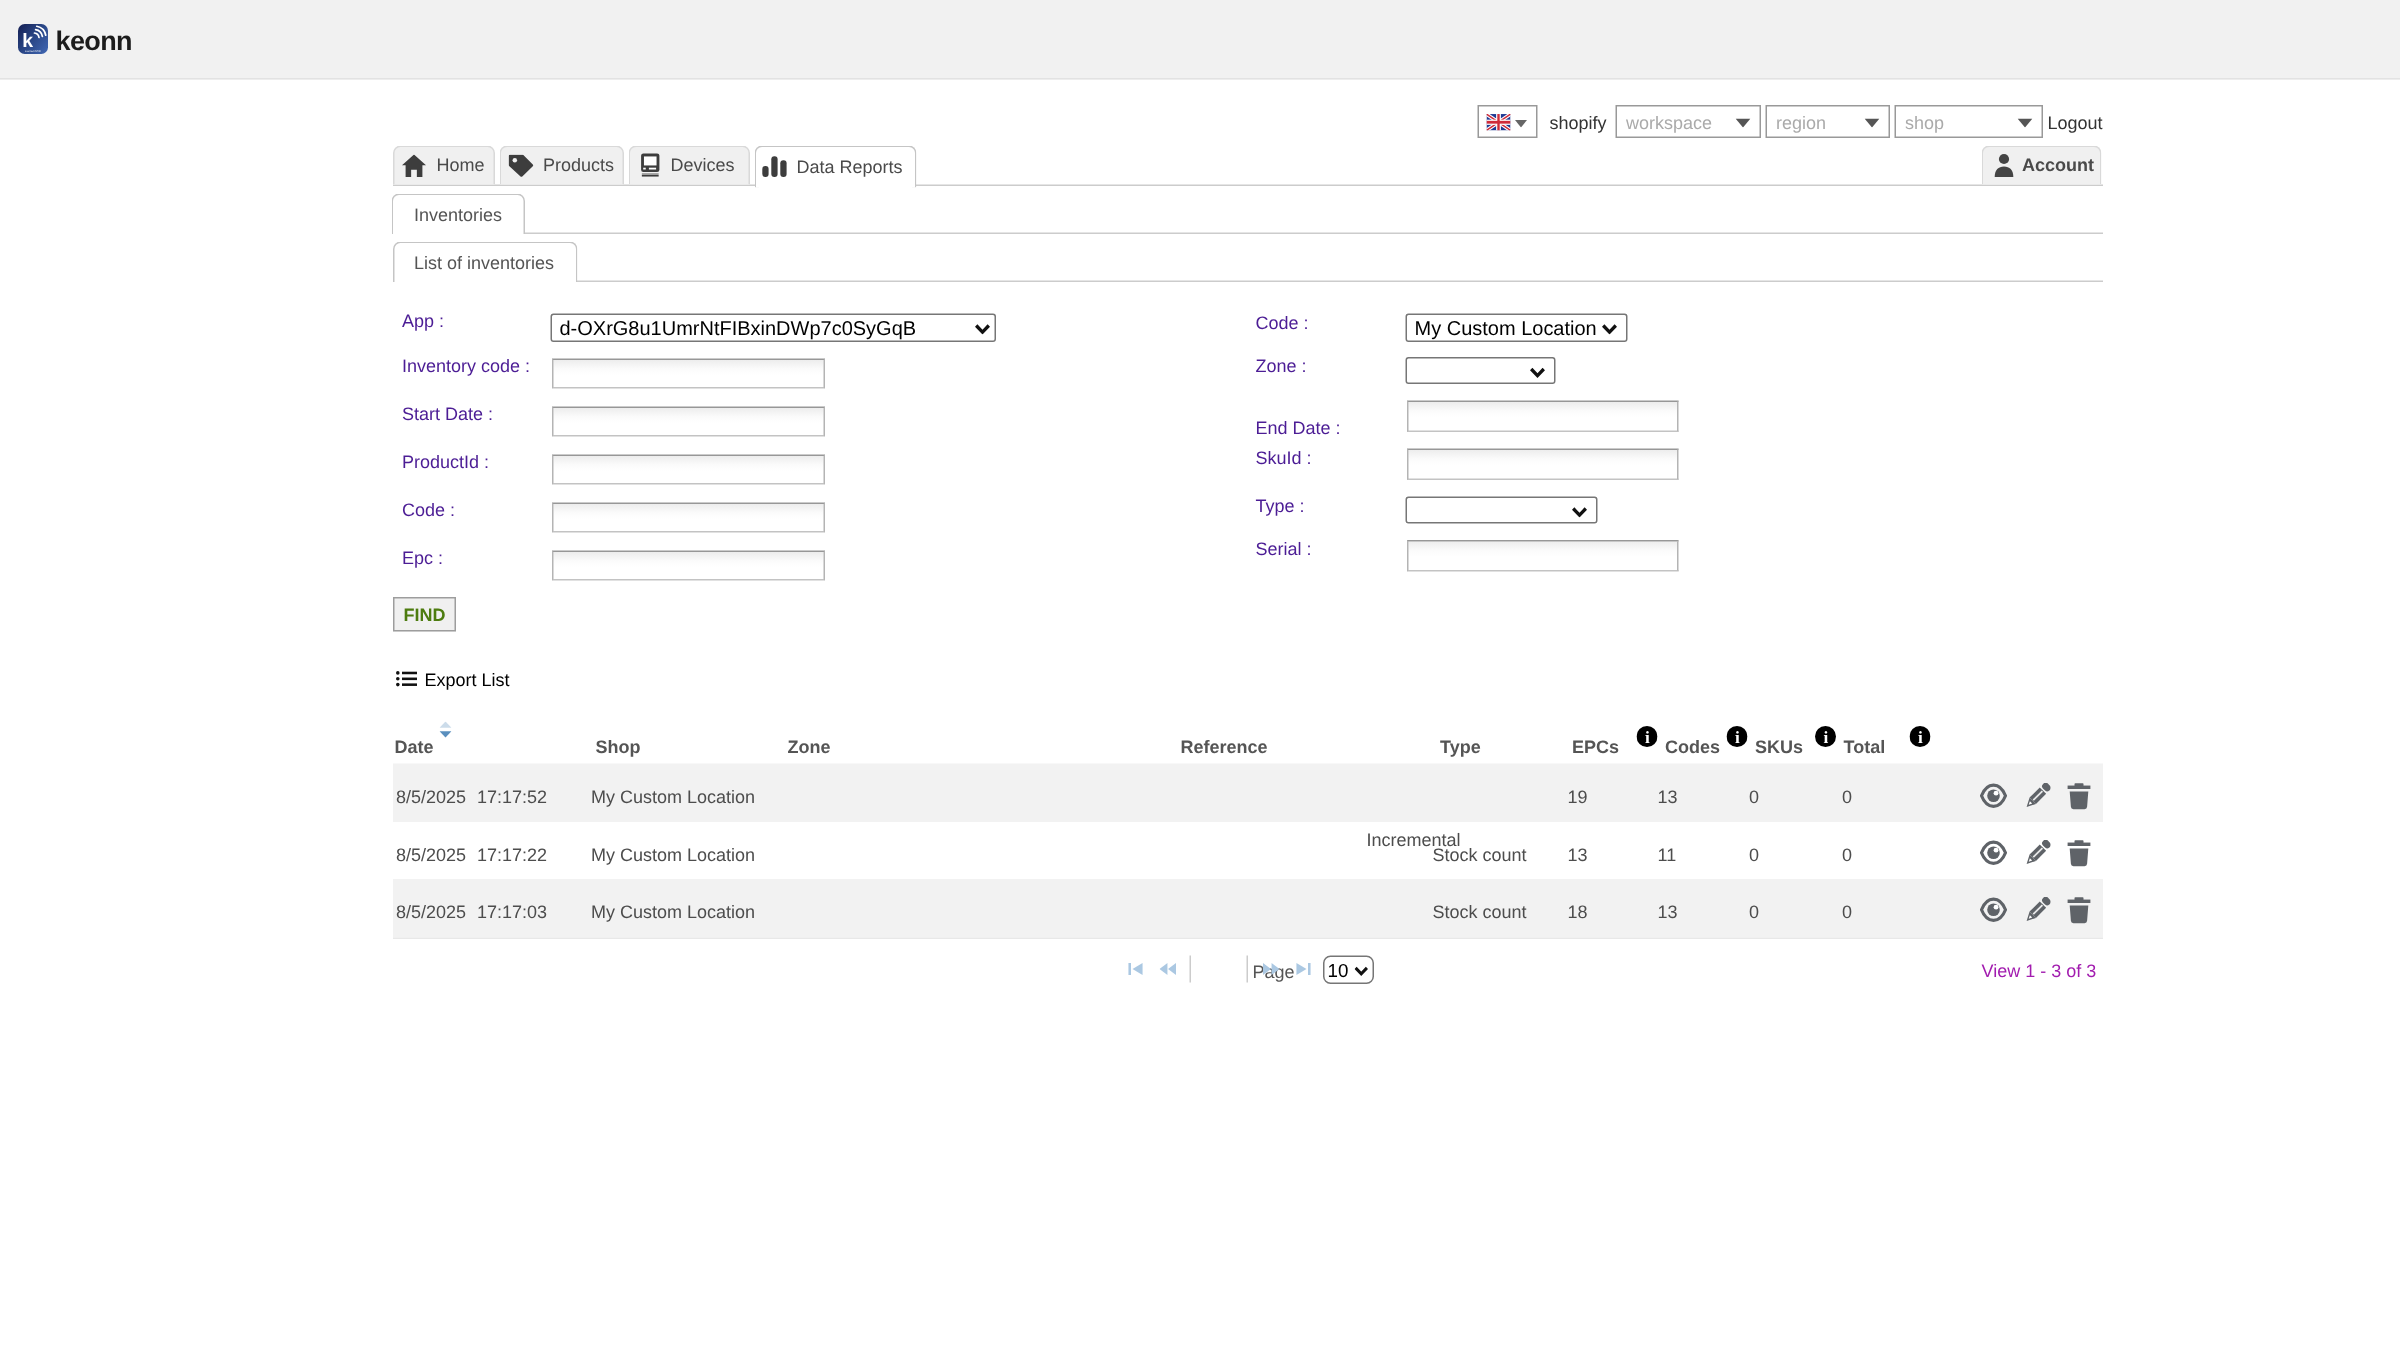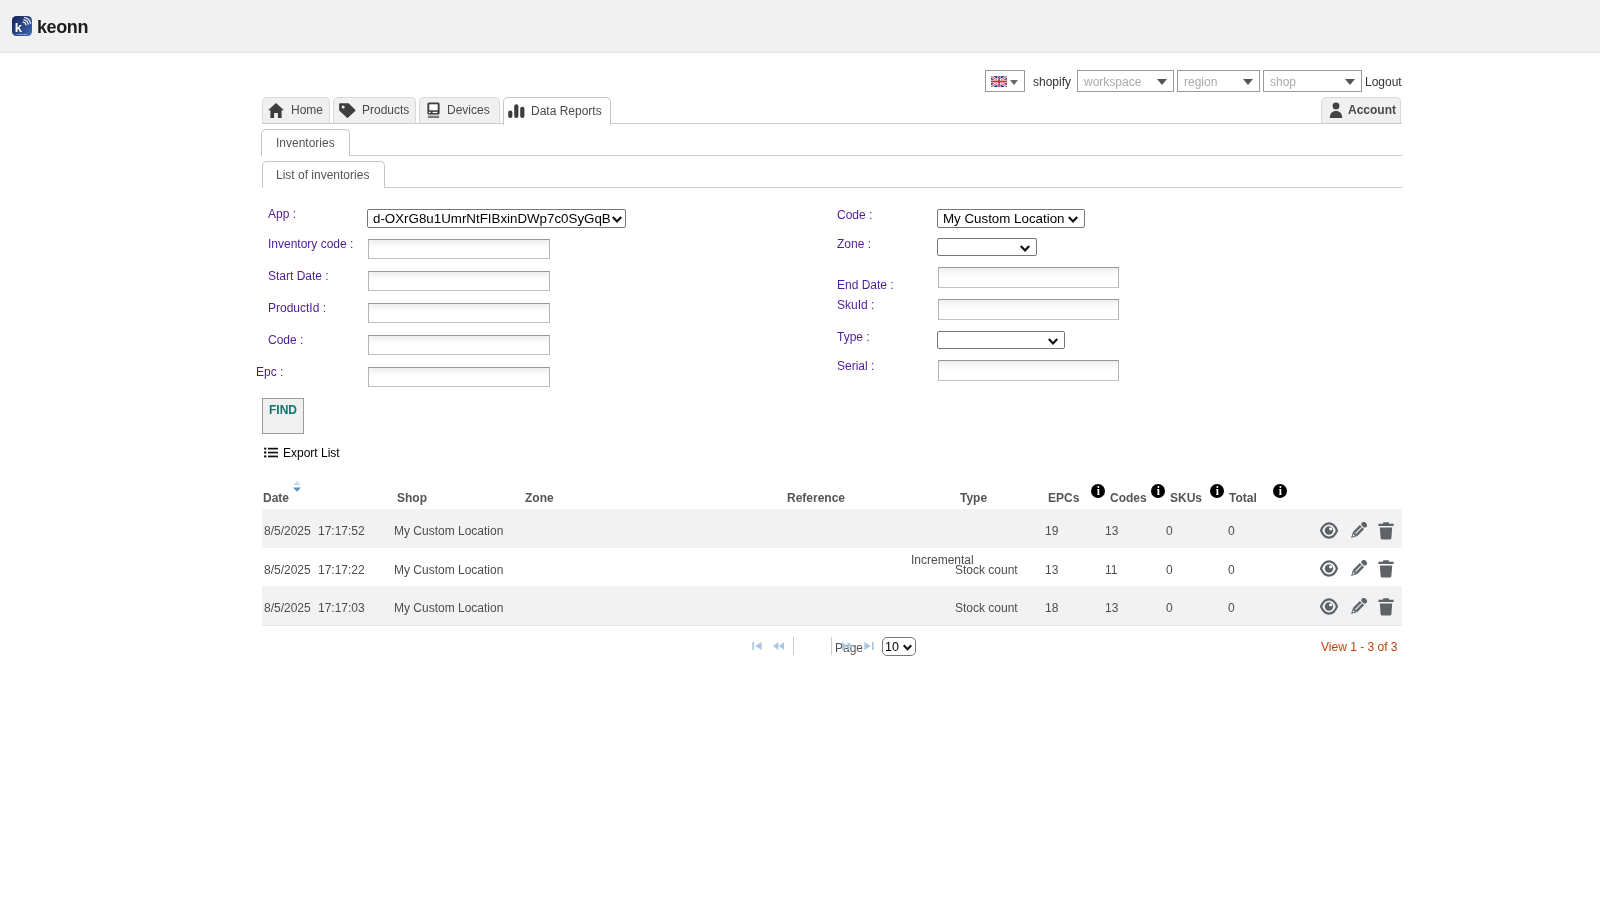--- a/index.html
+++ b/index.html
@@ -124,35 +124,35 @@
 
 <div class="abs tabline" style="left:262px; top:187px; width:1140px;"></div>
 <div class="abs tab-active" style="left:262px; top:161px; width:123px; height:27px;"></div>
 <div class="tab-label" style="left:276px; top:168px; z-index:6; color:#555;">List of inventories</div>
 
 <div class="abs flabel" style="left:268px; top:207px;">App :</div>
 <div class="abs flabel" style="left:268px; top:237px;">Inventory code :</div>
 <div class="abs flabel" style="left:268px; top:269px;">Start Date :</div>
 <div class="abs flabel" style="left:268px; top:301px;">ProductId :</div>
 <div class="abs flabel" style="left:268px; top:333px;">Code :</div>
-<div class="abs flabel" style="left:256px; top:365px;text-align:center;">Epc :</div>
-
-<div class="abs fsel" style="left:367px; top:209px; width:259px; height:19px;">
+<div class="abs flabel" style="left:268px; top:365px;text-align:center;">Epc :</div>
+
+<div class="abs fsel" style="left:367px; top:209px; width:297px; height:19px;">
   <span class="seltxt">d-OXrG8u1UmrNtFIBxinDWp7c0SyGqB</span>
   <svg class="abs" style="right:3px; top:6px; position:absolute;" width="10" height="7" viewBox="0 0 10 7">
       <path d="M0.8,1 L5,5.4 L9.2,1" fill="none" stroke="#111" stroke-width="2.2"></path>
     </svg>
 </div>
 <div class="abs finput" style="left:368px; top:239px; width:182px; height:20px;"></div>
 <div class="abs finput" style="left:368px; top:271px; width:182px; height:20px;"></div>
 <div class="abs finput" style="left:368px; top:303px; width:182px; height:20px;"></div>
 <div class="abs finput" style="left:368px; top:335px; width:182px; height:20px;"></div>
 <div class="abs finput" style="left:368px; top:367px; width:182px; height:20px;"></div>
 
-<div class="abs" style="left:262px; top:398px; width:42px; height:36px; background:#f0f0f0; border:1px solid #9d9d9d; text-align:center; line-height:23px; font-weight:bold; color:#0f766e;">FIND</div>
+<div class="abs" style="left:262px; top:398px; width:42px; height:23px; background:#f0f0f0; border:1px solid #9d9d9d; text-align:center; line-height:23px; font-weight:bold; color:#4d7c0f;">FIND</div>
 
 <div class="abs flabel" style="left:837px; top:208px;">Code :</div>
 <div class="abs flabel" style="left:837px; top:237px;">Zone :</div>
 <div class="abs flabel" style="left:837px; top:266px;margin-top:12px;">End Date :</div>
 <div class="abs flabel" style="left:837px; top:298px;">SkuId :</div>
 <div class="abs flabel" style="left:837px; top:330px;">Type :</div>
 <div class="abs flabel" style="left:837px; top:359px;">Serial :</div>
 
 <div class="abs fsel" style="left:937px; top:209px; width:148px; height:19px;">
   <span class="seltxt">My Custom Location</span>
@@ -323,13 +323,13 @@
 <svg class="abs" style="left:864px; top:642px;" width="10" height="8" viewBox="0 0 10 8">
     <polygon points="0.3,0 0.3,8 7,4" fill="#abc8e2"></polygon>
     <rect x="8" y="0" width="1.7" height="8" fill="#abc8e2"></rect>
   </svg>
 <div class="abs" style="left:882px; top:637px; width:34px; height:19px; background:#fff; border:1px solid #767676; border-radius:5px;">
   <span style="position:absolute; left:2px; top:2px; font-size:12.5px; color:#000;">10</span>
   <svg style="position:absolute; right:3px; top:6px;" width="9" height="7" viewBox="0 0 10 7">
       <path d="M0.8,1 L5,5.4 L9.2,1" fill="none" stroke="#111" stroke-width="2.2"></path>
     </svg>
 </div>
-<div class="abs" style="left:1321px; top:640px; color:#c2410c;">View 1 - 3 of 3</div>
+<div class="abs" style="left:1321px; top:640px; color:#a21caf;">View 1 - 3 of 3</div>
 
 </body></html>

